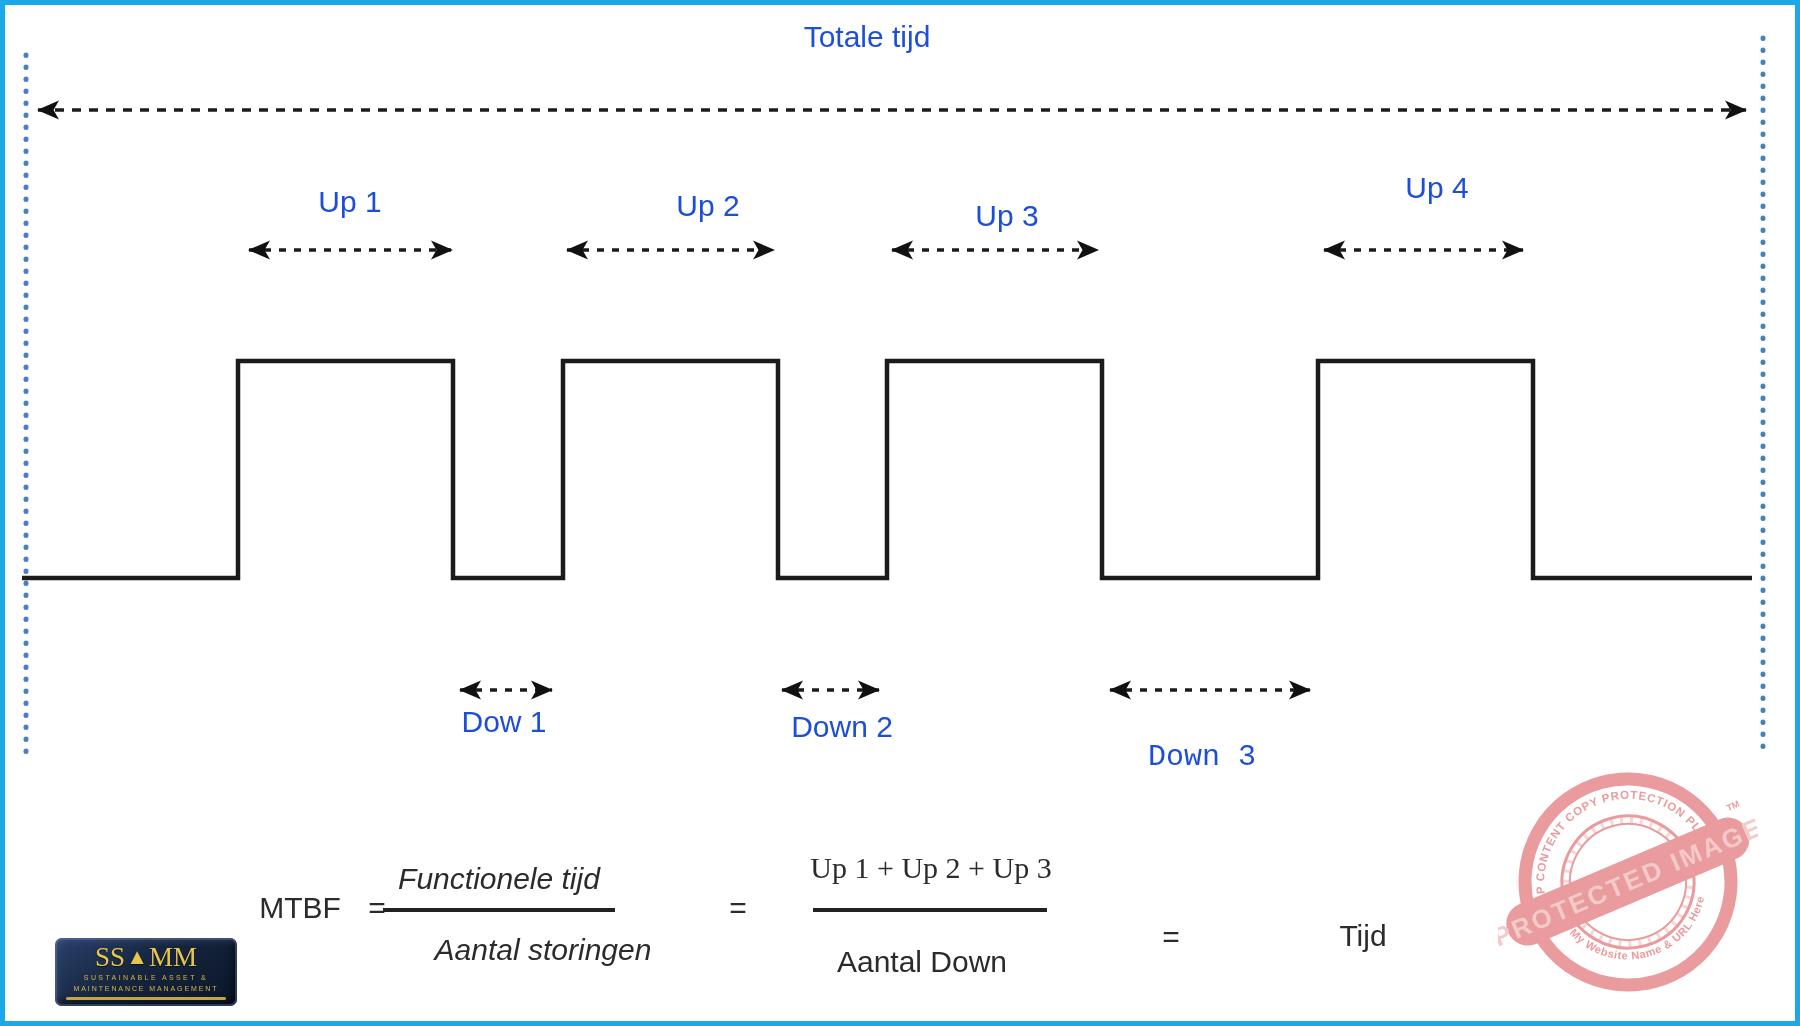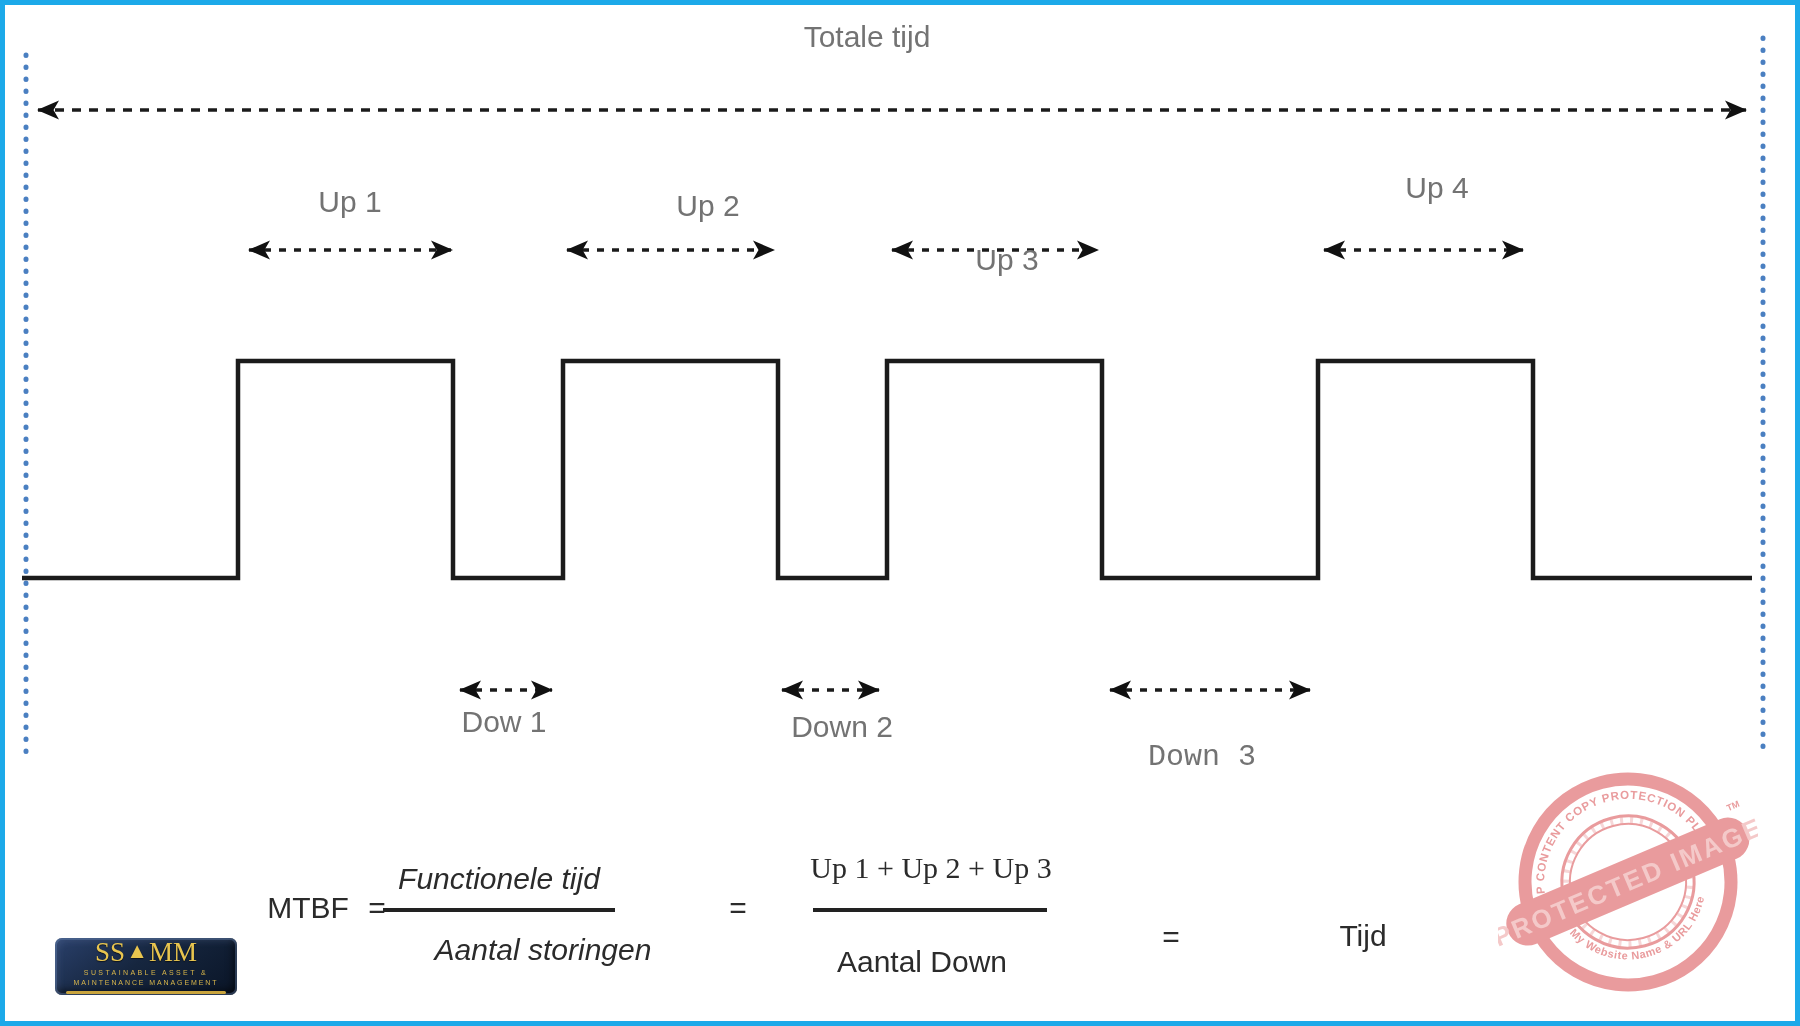--- a/index.html
+++ b/index.html
@@ -7,31 +7,31 @@
     width:1800px;height:1026px;position:relative;background:#ffffff;
     font-family:"Liberation Sans", sans-serif;overflow:hidden;
   }
   .frame{
     position:absolute;inset:0;border:5px solid #1ca9e9;box-sizing:border-box;
     pointer-events:none;
   }
   svg.layer{position:absolute;left:0;top:0;}
   .lbl{
     position:absolute;transform:translate(-50%,-50%);
-    font-size:30px;color:#737373;white-space:nowrap;
+    font-size:30px;color:#1d4ed8;white-space:nowrap;
   }
   .flbl{
     position:absolute;transform:translate(-50%,-50%);
     font-size:30px;color:#2b2b2b;white-space:nowrap;
   }
   .ital{font-style:italic;}
   .fracbar{position:absolute;height:4px;background:#222;}
   
   .logo{
-    position:absolute;left:55px;top:938px;width:182px;height:57px;
+    position:absolute;left:55px;top:938px;width:182px;height:68px;
     border-radius:7px;
     background:linear-gradient(145deg,#2a406b 0%,#16263f 45%,#0a1527 100%);
     box-shadow:inset 0 0 0 2px rgba(110,140,190,.35),
                inset 3px 3px 7px rgba(130,160,210,.22),
                inset -3px -4px 8px rgba(0,0,0,.65);
     display:flex;flex-direction:column;align-items:center;justify-content:center;
   }
   .logo .mark{
     font-family:"Liberation Serif", serif;font-size:27px;line-height:1;
     color:#e8c54f;display:flex;align-items:center;gap:1px;
@@ -71,28 +71,28 @@
 
   <line x1="460" y1="690" x2="552" y2="690" stroke="#1b1b1b" stroke-width="3.5" stroke-dasharray="7 8" marker-start="url(#ah)" marker-end="url(#ah)"></line>
   <line x1="782" y1="690" x2="879" y2="690" stroke="#1b1b1b" stroke-width="3.5" stroke-dasharray="7 8" marker-start="url(#ah)" marker-end="url(#ah)"></line>
   <line x1="1110" y1="690" x2="1310" y2="690" stroke="#1b1b1b" stroke-width="3.5" stroke-dasharray="7 8" marker-start="url(#ah)" marker-end="url(#ah)"></line>
 </svg>
 
 <div class="lbl" style="left:867px;top:37px;">Totale tijd</div>
 
 <div class="lbl" style="left:350px;top:202px;">Up 1</div>
 <div class="lbl" style="left:708px;top:206px;">Up 2</div>
-<div class="lbl" style="left:1007px;top:216px;margin-top:44px;">Up 3</div>
+<div class="lbl" style="left:1007px;top:216px;">Up 3</div>
 <div class="lbl" style="left:1437px;top:188px;">Up 4</div>
 
 <div class="lbl" style="left:504px;top:722px;">Dow 1</div>
 <div class="lbl" style="left:842px;top:727px;">Down 2</div>
 <div class="lbl" style="left:1202px;top:757px;font-family:Liberation Mono, monospace;">Down 3</div>
 
-<div class="flbl" style="left:300px;top:908px;margin-left:8px;">MTBF</div>
+<div class="flbl" style="left:300px;top:908px;">MTBF</div>
 <div class="flbl" style="left:377px;top:908px;">=</div>
 
 <div class="flbl ital" style="left:499px;top:879px;">Functionele tijd</div>
 <div class="fracbar" style="left:383px;top:908px;width:232px;"></div>
 <div class="flbl ital" style="left:499px;top:950px;margin-left:44px;">Aantal storingen</div>
 
 <div class="flbl" style="left:738px;top:908px;">=</div>
 
 <div class="flbl" style="left:931px;top:868px;font-family:Liberation Serif, serif;">Up 1 + Up 2 + Up 3</div>
 <div class="fracbar" style="left:813px;top:908px;width:234px;"></div>

